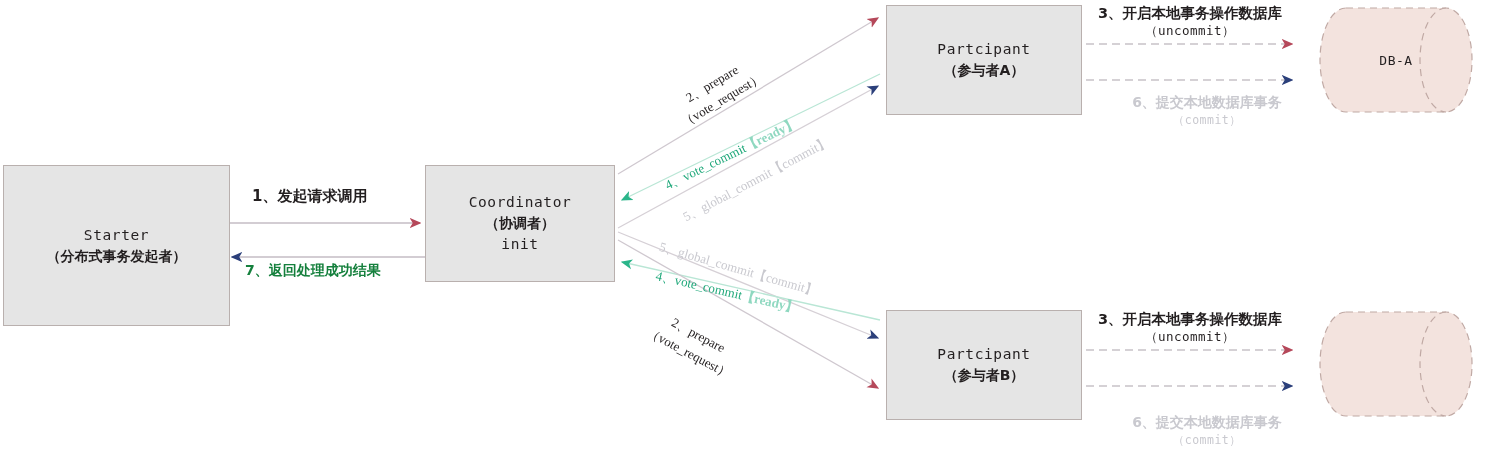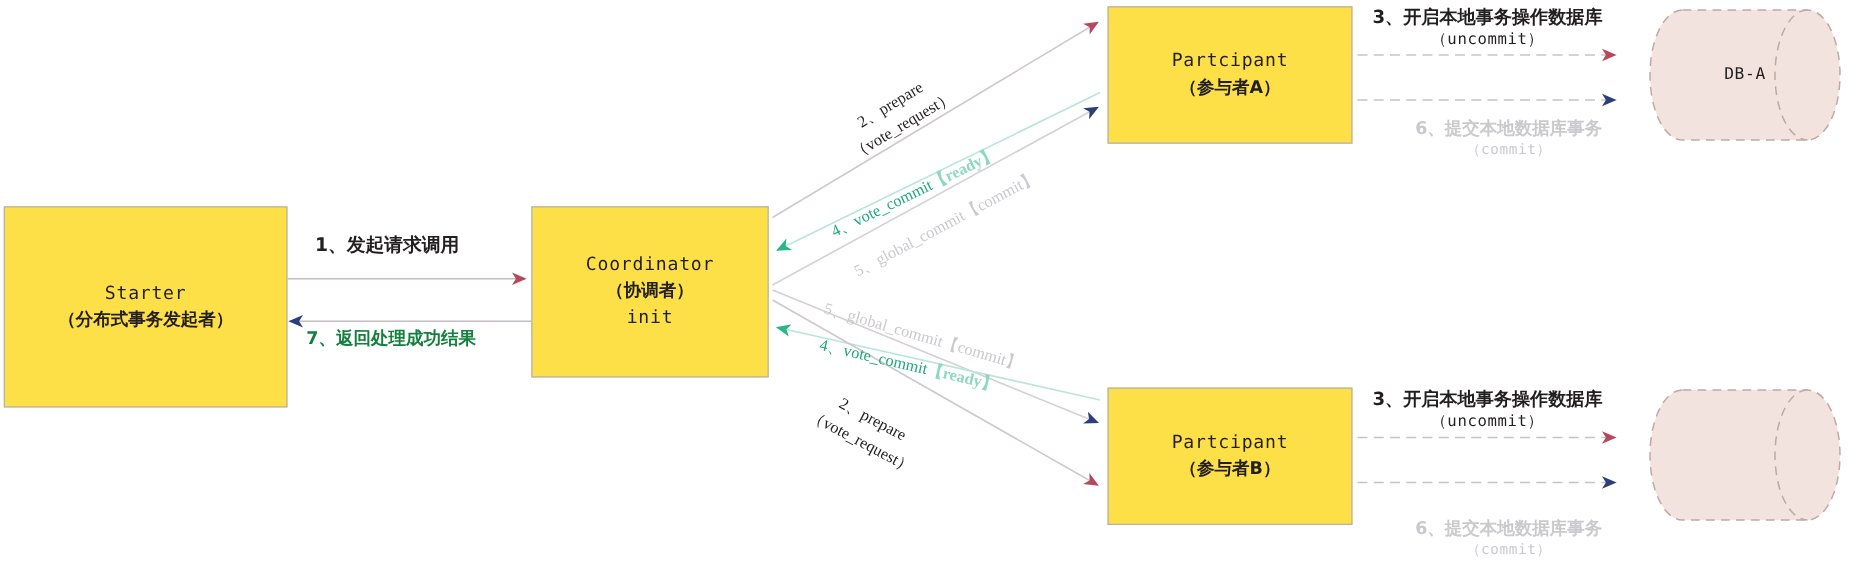--- a/index.html
+++ b/index.html
@@ -5,35 +5,35 @@
   html,body{margin:0;padding:0;background:#ffffff;}
   body{
     width:1500px;height:462px;position:relative;overflow:hidden;
     font-family:"Liberation Serif","DejaVu Serif",serif;
   }
   #stage{position:absolute;left:0;top:0;width:1500px;height:462px;}
 
   
   .node{
     position:absolute;
-    background:#fde047;
+    background:#e5e5e5;
     border:1px solid #b9b0ae;
     box-sizing:border-box;
     display:flex;flex-direction:column;
     align-items:center;justify-content:center;
     color:#231f20;
     line-height:1.45;
     text-align:center;
   }
   .node .ln{display:block;white-space:nowrap;}
   .node .lat{font-family:"DejaVu Sans Mono","Liberation Mono",monospace;font-size:14.5px;letter-spacing:.6px;}
   .node .cjk{font-family:"DejaVu Sans","Liberation Sans",sans-serif;font-size:14px;font-weight:700;}
 
   #starter{left:3px;top:165px;width:227px;height:161px;}
-  #coordinator{left:425px;top:165px;width:190px;height:137px;}
+  #coordinator{left:425px;top:165px;width:190px;height:117px;}
   #partA{left:886px;top:5px;width:196px;height:110px;}
   #partB{left:886px;top:310px;width:196px;height:110px;}
 
   
   .db{position:absolute;}
   .db .dbtxt{
     position:absolute;left:0;right:0;top:50%;transform:translateY(-50%);
     text-align:center;font-family:"DejaVu Sans Mono","Liberation Mono",monospace;
     font-size:13px;color:#231f20;letter-spacing:.5px;
   }

